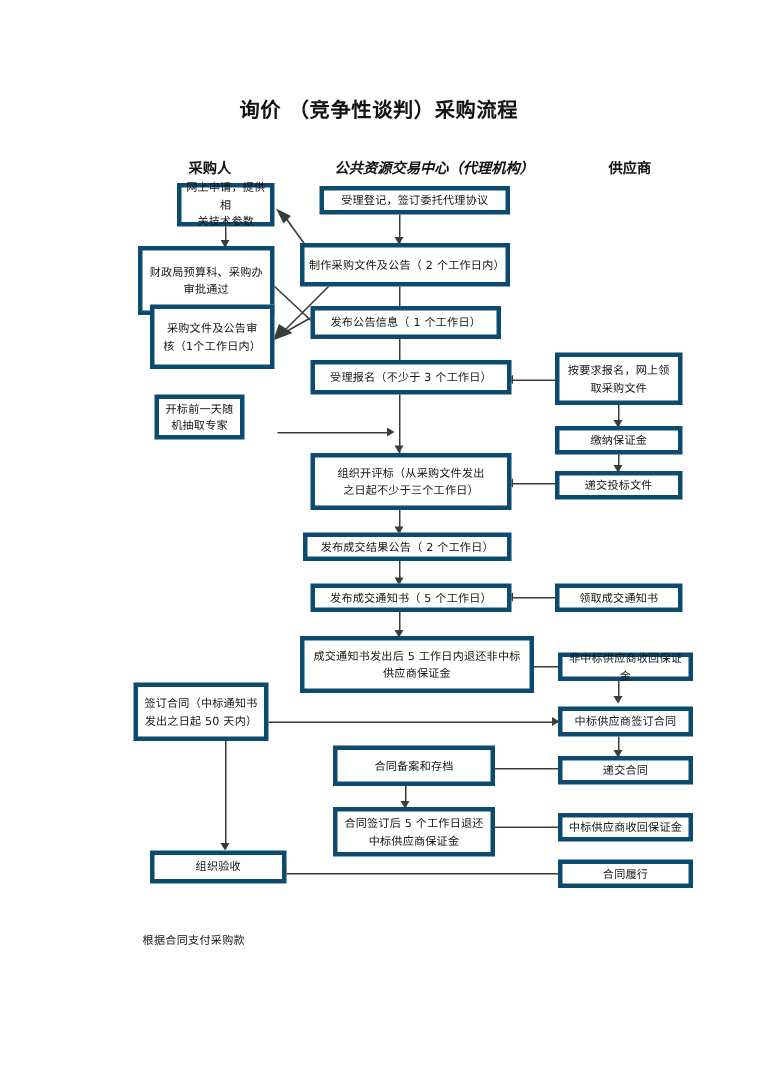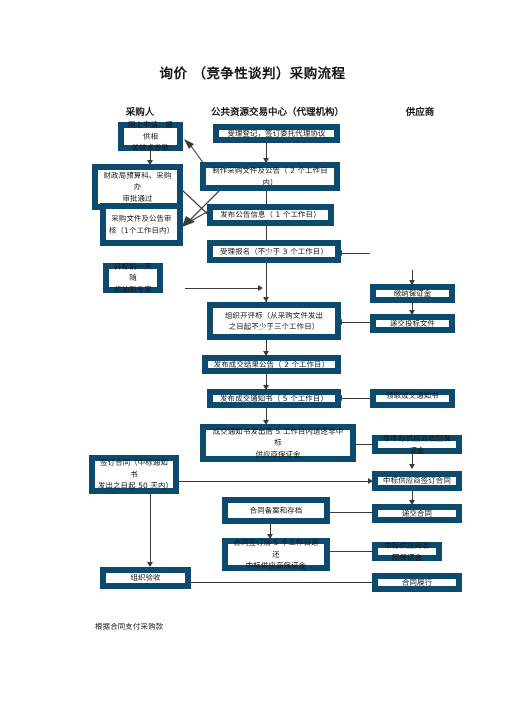--- a/index.html
+++ b/index.html
@@ -34,21 +34,21 @@
     position: absolute;
     font-size: 9.5px;
     font-weight: bold;
     color: #141414;
     white-space: nowrap;
     text-align: center;
   }
   .node {
     position: absolute;
     box-sizing: border-box;
-    border: 6px solid #0c4a6e;
+    border: 3px solid #0c4a6e;
     background: #ffffff;
     color: #141414;
     font-size: 7.4px;
     line-height: 1.55;
     text-align: center;
     display: flex;
     align-items: center;
     justify-content: center;
     padding: 1px 3px;
     letter-spacing: 0.15px;
@@ -98,21 +98,21 @@
   }
 </style>
 </head>
 <body>
 
 <div id="page">
 
   <div id="chart-title">询价 （竞争性谈判）采购流程</div>
 
   <div class="col-header" style="left:100px; top:104px; width:80px;">采购人</div>
-  <div class="col-header" style="left:185px; top:104px; width:185px;">公共资源交易中心（代理机构）</div>
+  <div class="col-header" style="left:197px; top:104px; width:185px;font-style:italic;">公共资源交易中心（代理机构）</div>
   <div class="col-header" style="left:375px; top:104px; width:90px;">供应商</div>
 
   <div class="ln v" style="left:150px; top:150px; height:14px;"></div>
   <div class="arw down" style="left:146.5px; top:160px;"></div>
 
   <svg class="diag" style="left:180px; top:135px; width:45px; height:55px;">
     <line x1="42" y1="54" x2="11" y2="11" stroke="#3b3b3b" stroke-width="1.1"></line>
     <polygon points="4,4 14,9 9,14" fill="#3b3b3b"></polygon>
   </svg>
 
@@ -295,20 +295,26 @@
       </span>
   </div>
 
   <div class="node" style="left:222px; top:538px; width:108px; height:33px;">
     <span>
         <span>合同签订后 5 个工作日退还</span>
         <span>中标供应商保证金</span>
       </span>
   </div>
 
+  <div class="node" style="left:370px; top:235px; width:85px; height:35px;">
+    <span>
+        <span>按要求报名，网上领</span>
+        <span>取采购文件</span>
+      </span>
+  </div>
 
   <div class="node" style="left:370px; top:284px; width:85px; height:19px;font-family:Liberation Serif, serif;">
     <span>
         <span>缴纳保证金</span>
       </span>
   </div>
 
   <div class="node" style="left:370px; top:314px; width:85px; height:19px;">
     <span>
         <span>递交投标文件</span>
@@ -332,21 +338,21 @@
         <span>中标供应商签订合同</span>
       </span>
   </div>
 
   <div class="node" style="left:372px; top:504px; width:90px; height:19px;">
     <span>
         <span>递交合同</span>
       </span>
   </div>
 
-  <div class="node" style="left:372px; top:542px; width:70px; height:19px;">
+  <div class="node" style="left:372px; top:542px; width:90px; height:19px;">
     <span>
         <span>中标供应商收回保证金</span>
       </span>
   </div>
 
   <div class="node" style="left:372px; top:573px; width:90px; height:19px;">
     <span>
         <span>合同履行</span>
       </span>
   </div>

